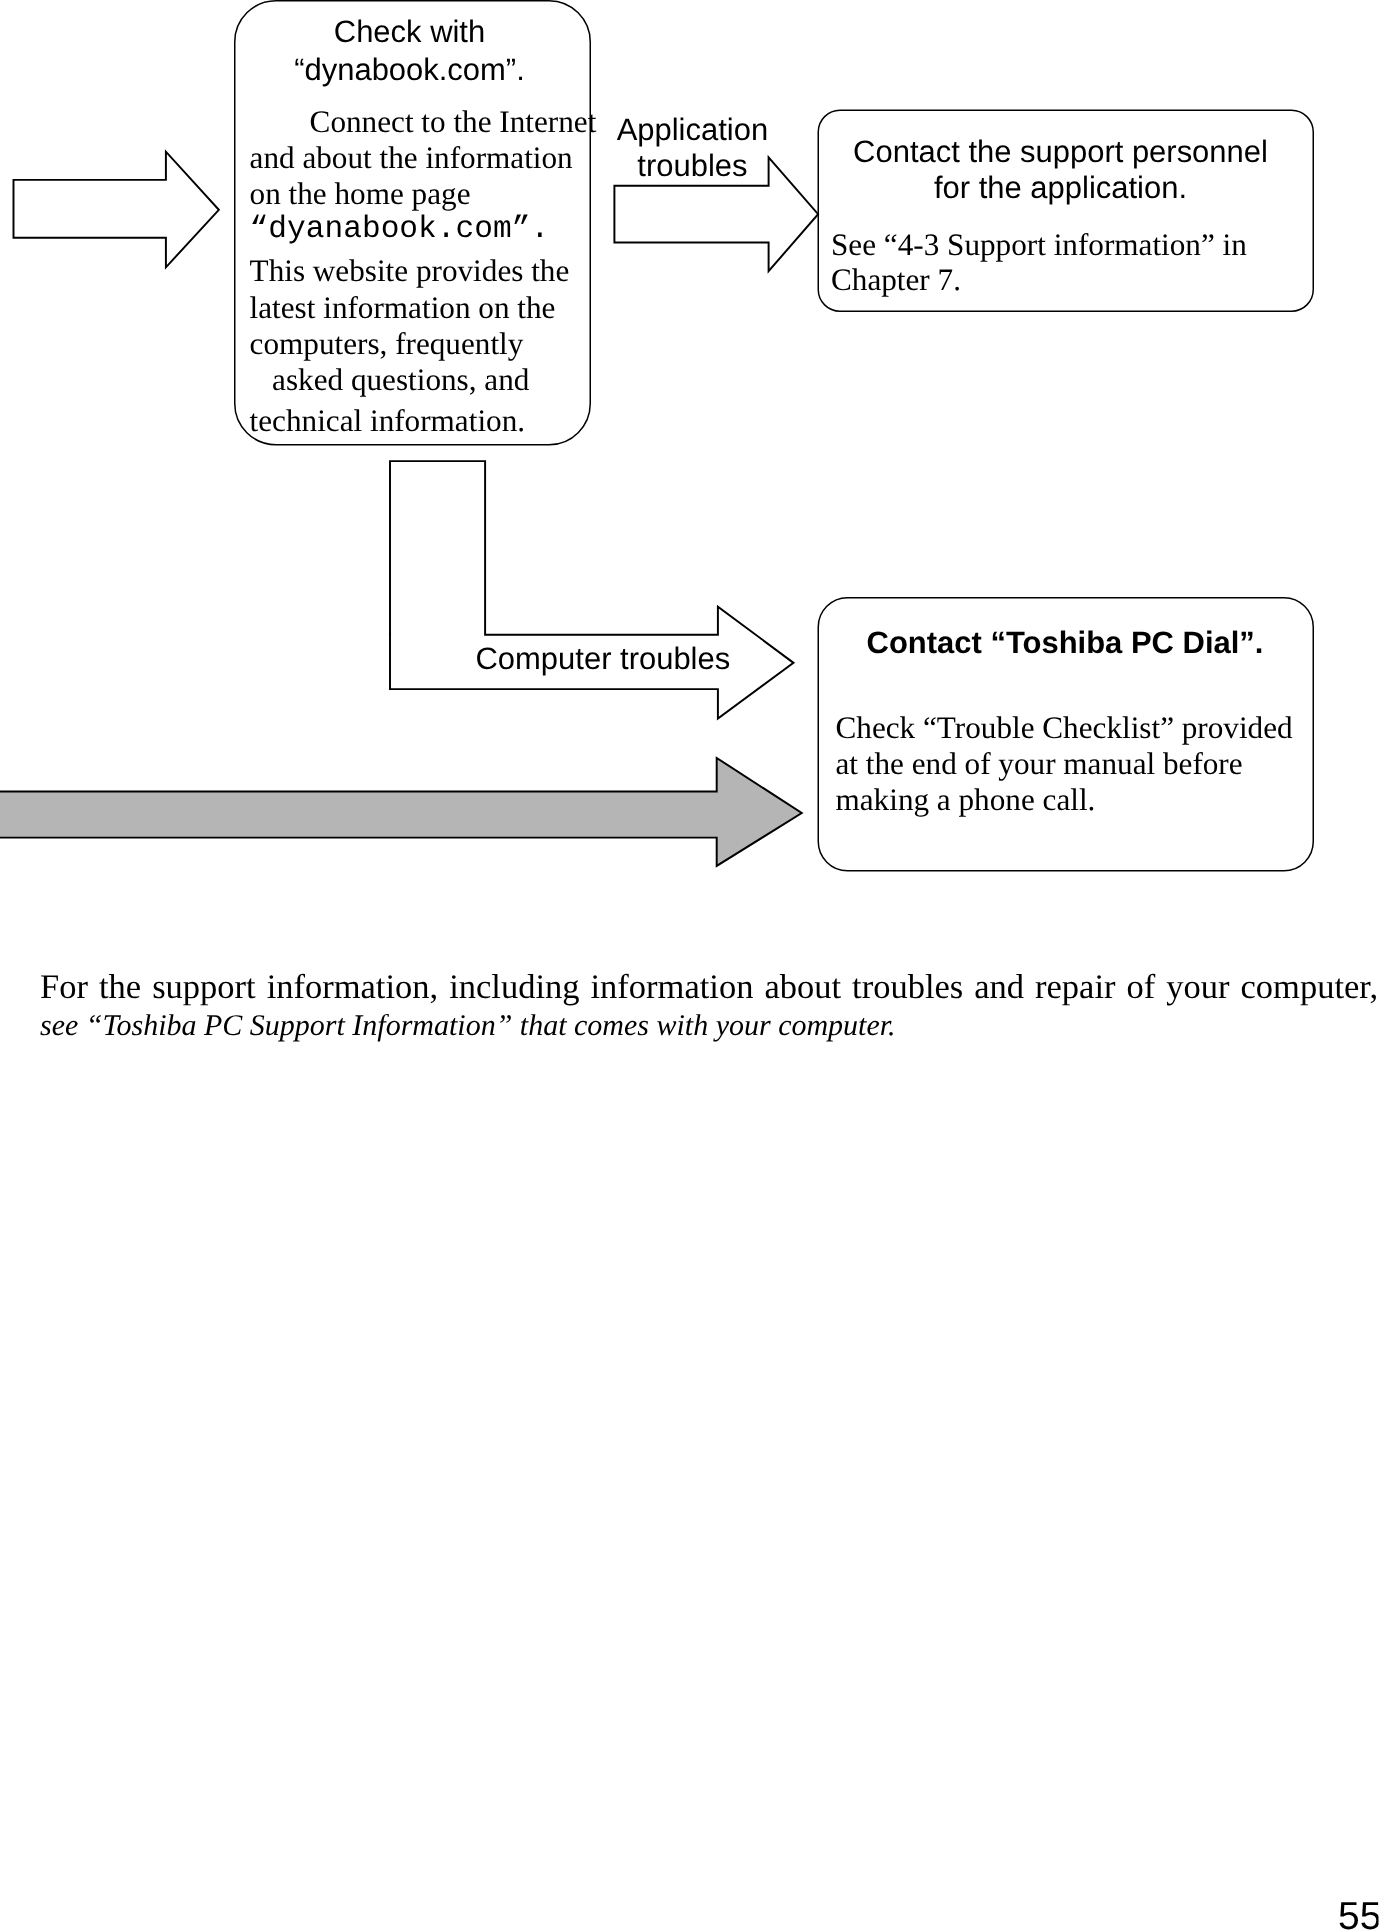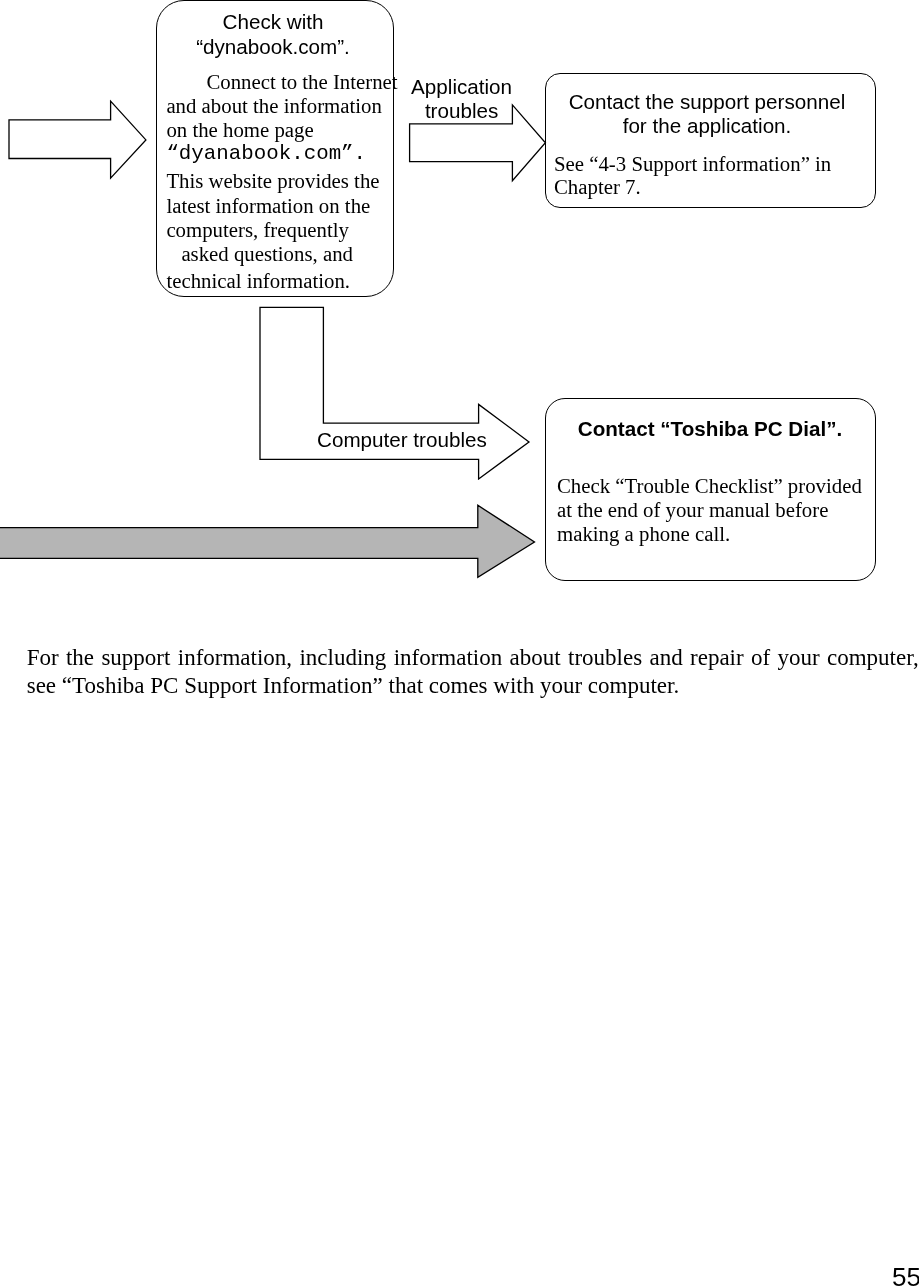--- a/index.html
+++ b/index.html
@@ -8,21 +8,21 @@
   .page{position:absolute;left:0;top:0;width:919px;height:1287px;}
   .abs{position:absolute;}
   .rbox{position:absolute;border:1.3px solid #000;border-radius:28px;background:#fff;box-sizing:border-box;}
   .sans{font-family:"Liberation Sans",sans-serif;}
   .serif{font-family:"Liberation Serif",serif;}
   .ln{position:absolute;white-space:pre;line-height:1;}
   .sans{font-size:20.65px;}
   .serif{font-size:20.8px;}
   .jline{position:absolute;font-size:23px;line-height:1;text-align:justify;
          text-align-last:justify;white-space:pre-wrap;}
-  .ptext{font-size:23px;}
+  .ptext{font-size:20px;font-style:italic;}
   .pnum{font-size:26px;}
   svg{display:block;}
 </style>
 </head>
 <body>
 
 <div class="page">
 
  <div class="abs" style="left:0;top:0;width:919px;height:620px;">
 

